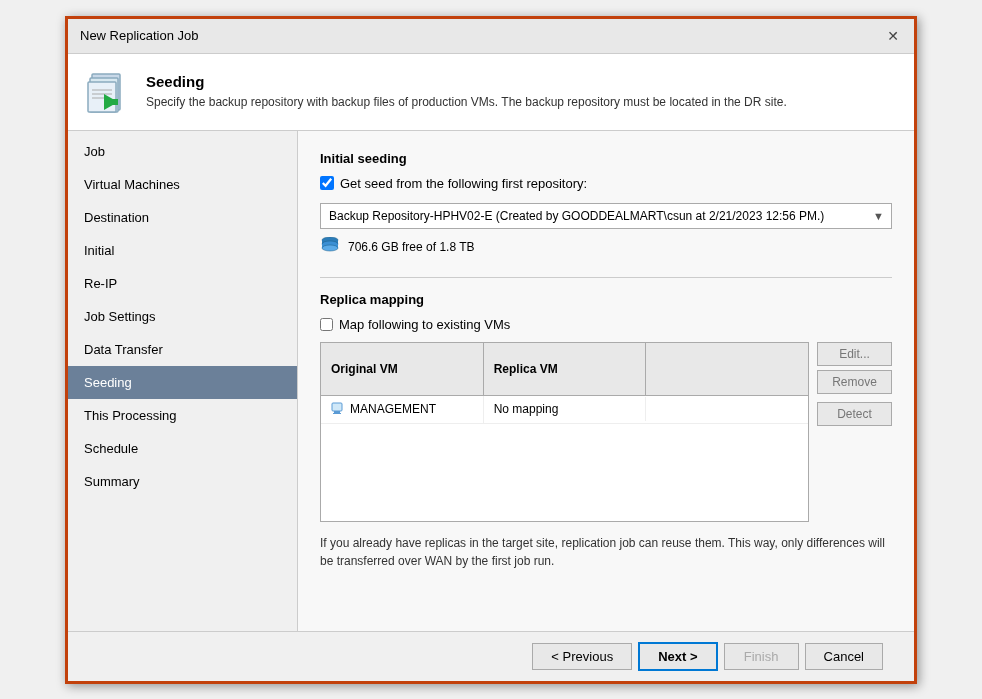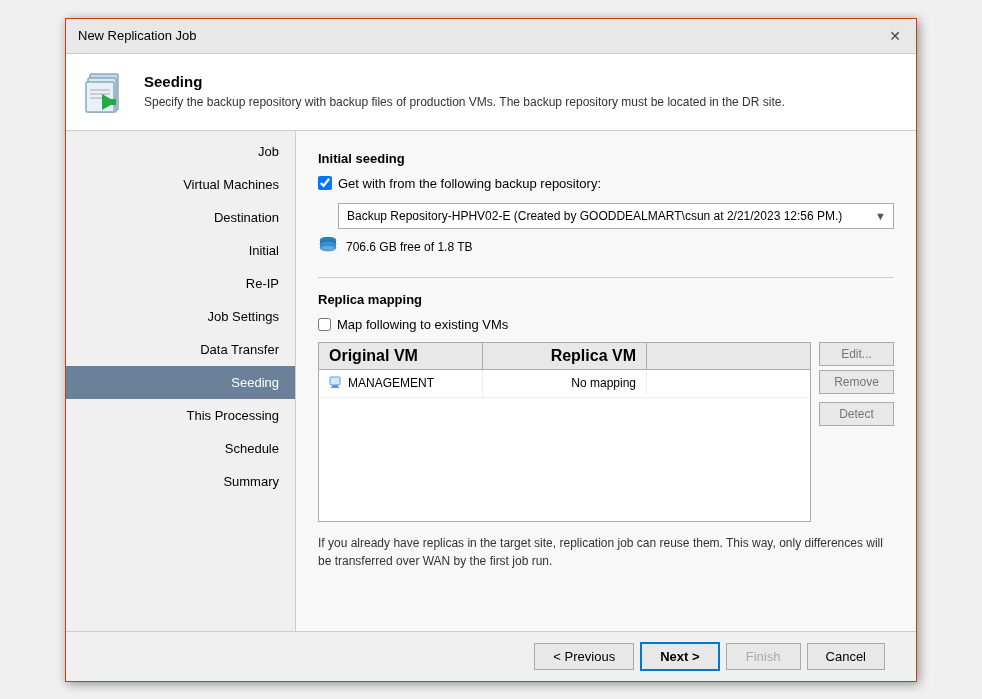--- a/index.html
+++ b/index.html
@@ -8,21 +8,21 @@
       font-size: 13px;
       background: #f0f0f0;
       display: flex;
       align-items: center;
       justify-content: center;
       height: 100vh;
     }
     .dialog {
       width: 852px;
       background: #f0f0f0;
-      border: 1px solid #c2410c;
+      border: 3px solid #c2410c;
       box-shadow: 2px 2px 10px rgba(0,0,0,0.4);
     }
     .title-bar {
       background: #e8e8e8;
       border-bottom: 1px solid #ccc;
       padding: 8px 12px;
       display: flex;
       align-items: center;
       justify-content: space-between;
     }
@@ -81,21 +81,20 @@
       background: #f0f0f0;
       border-right: 1px solid #ccc;
       padding: 4px 0;
       flex-shrink: 0;
     }
     .sidebar-item {
       padding: 9px 16px;
       cursor: pointer;
       color: #000;
       font-size: 13px;
-      text-align: right;
     }
     .sidebar-item.active {
       background: #6b8099;
       color: #fff;
     }
     .content {
       flex: 1;
       padding: 20px 22px;
       background: #f8f8f8;
       overflow-y: auto;
@@ -117,21 +116,20 @@
       height: 14px;
     }
     .dropdown-row {
       display: flex;
       align-items: center;
       margin-bottom: 8px;
     }
     .dropdown-wrapper {
       position: relative;
       width: 660px;
-      margin-left: 20px;
     }
     .dropdown-wrapper select {
       width: 100%;
       padding: 5px 28px 5px 8px;
       border: 1px solid #aaa;
       background: #fff;
       font-size: 12px;
       color: #000;
       appearance: none;
       -webkit-appearance: none;
@@ -182,22 +180,22 @@
       border: 1px solid #aaa;
       background: #fff;
       min-height: 180px;
     }
     .mapping-table-header {
       display: flex;
       background: #e8e8e8;
       border-bottom: 1px solid #aaa;
     }
     .mapping-table-header div {
-      padding: 4px 10px;
-      font-size: 16px;
+      padding: 19px 10px;
+      font-size: 12px;
       font-weight: bold;
       border-right: 1px solid #aaa;
       flex: 1;
     }
     .mapping-table-header div:last-child {
       border-right: none;
     }
     .mapping-table-row {
       display: flex;
       border-bottom: 1px solid #eee;
@@ -264,21 +262,21 @@
       background: #e8e8e8;
       border: 2px solid #0078d4;
       font-weight: bold;
       color: #000;
     }
     .footer-btn:disabled {
       color: #aaa;
       cursor: default;
     }
     .col-vm { width: 40%; }
-    .col-replica { width: 40%; text-align: right; }
+    .col-replica { width: 40%; }
     .col-extra { width: 20%; }
   </style>
 </head>
 <body>
 
 <div class="dialog">
 
   <div class="title-bar">
     <span class="title-bar-text">New Replication Job</span>
     <div class="close-btn">✕</div>
@@ -323,21 +321,21 @@
       <div class="sidebar-item">Schedule</div>
       <div class="sidebar-item">Summary</div>
     </div>
 
     <div class="content">
 
       <div class="section-title">Initial seeding</div>
 
       <div class="checkbox-row">
         <input type="checkbox" checked="" id="seedCheck" style="">
-        <label for="seedCheck">Get with from the following backup repository:</label>
+        <label for="seedCheck">Get seed from the following first repository:</label>
       </div>
 
       <div class="dropdown-row">
         <div class="dropdown-wrapper">
           <select>
             <option>Backup Repository-HPHV02-E (Created by GOODDEALMART\csun at 2/21/2023 12:56 PM.)</option>
           </select>
           <span class="dropdown-arrow">▼</span>
         </div>
       </div>

